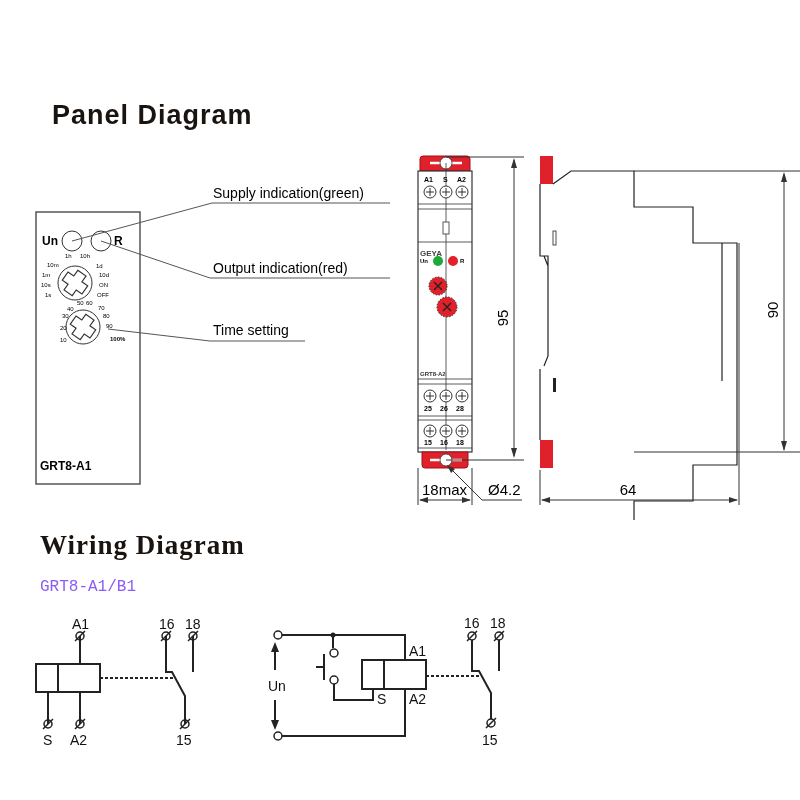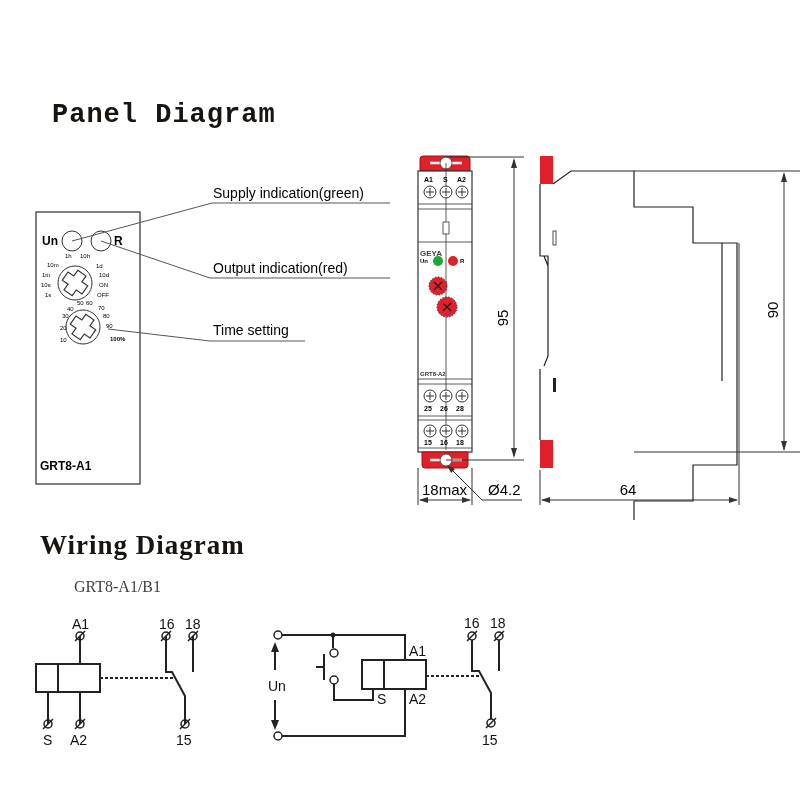--- a/index.html
+++ b/index.html
@@ -1,25 +1,25 @@
 <!DOCTYPE html>
 <html><head>
 <meta charset="utf-8">
 <style>
   html, body { margin:0; padding:0; background:#ffffff; }
   body { width:800px; height:800px; position:relative; overflow:hidden; font-family:"Liberation Sans", sans-serif; color:#111; }
   .abs { position:absolute; }
   .h1 { font-family:"Liberation Sans", sans-serif; font-weight:bold; font-size:27px; letter-spacing:1px; color:#1a1410; }
-  .sub { font-family:Liberation Serif, serif; font-size:16px; color:#404040;margin-left:34px; }
+  .sub { font-family:Liberation Mono, monospace; font-size:16px; color:#8b5cf6; }
   svg text { font-family:"Liberation Sans", sans-serif; }
 </style>
 </head>
 <body>
 
-<div class="abs h1" style="left:52px;top:100px;font-family:Liberation Mono, monospace;">Panel Diagram</div>
+<div class="abs h1" style="left:52px;top:100px;">Panel Diagram</div>
 <div class="abs h1" style="left:40px;top:530px;font-family:Liberation Serif, serif;">Wiring Diagram</div>
 <div class="abs sub" style="left:40px;top:578px;">GRT8-A1/B1</div>
 
 <svg class="abs" style="left:0;top:0;" width="800" height="520">
 
   <rect x="36" y="212" width="104" height="272" fill="#fff" stroke="#555" stroke-width="1.5"></rect>
   <text x="42" y="245" font-size="12" font-weight="bold">Un</text>
   <circle cx="72" cy="241" r="10" fill="#fff" stroke="#333" stroke-width="1"></circle>
   <circle cx="101" cy="241" r="10" fill="#fff" stroke="#333" stroke-width="1"></circle>
   <text x="114" y="245" font-size="12" font-weight="bold">R</text>

